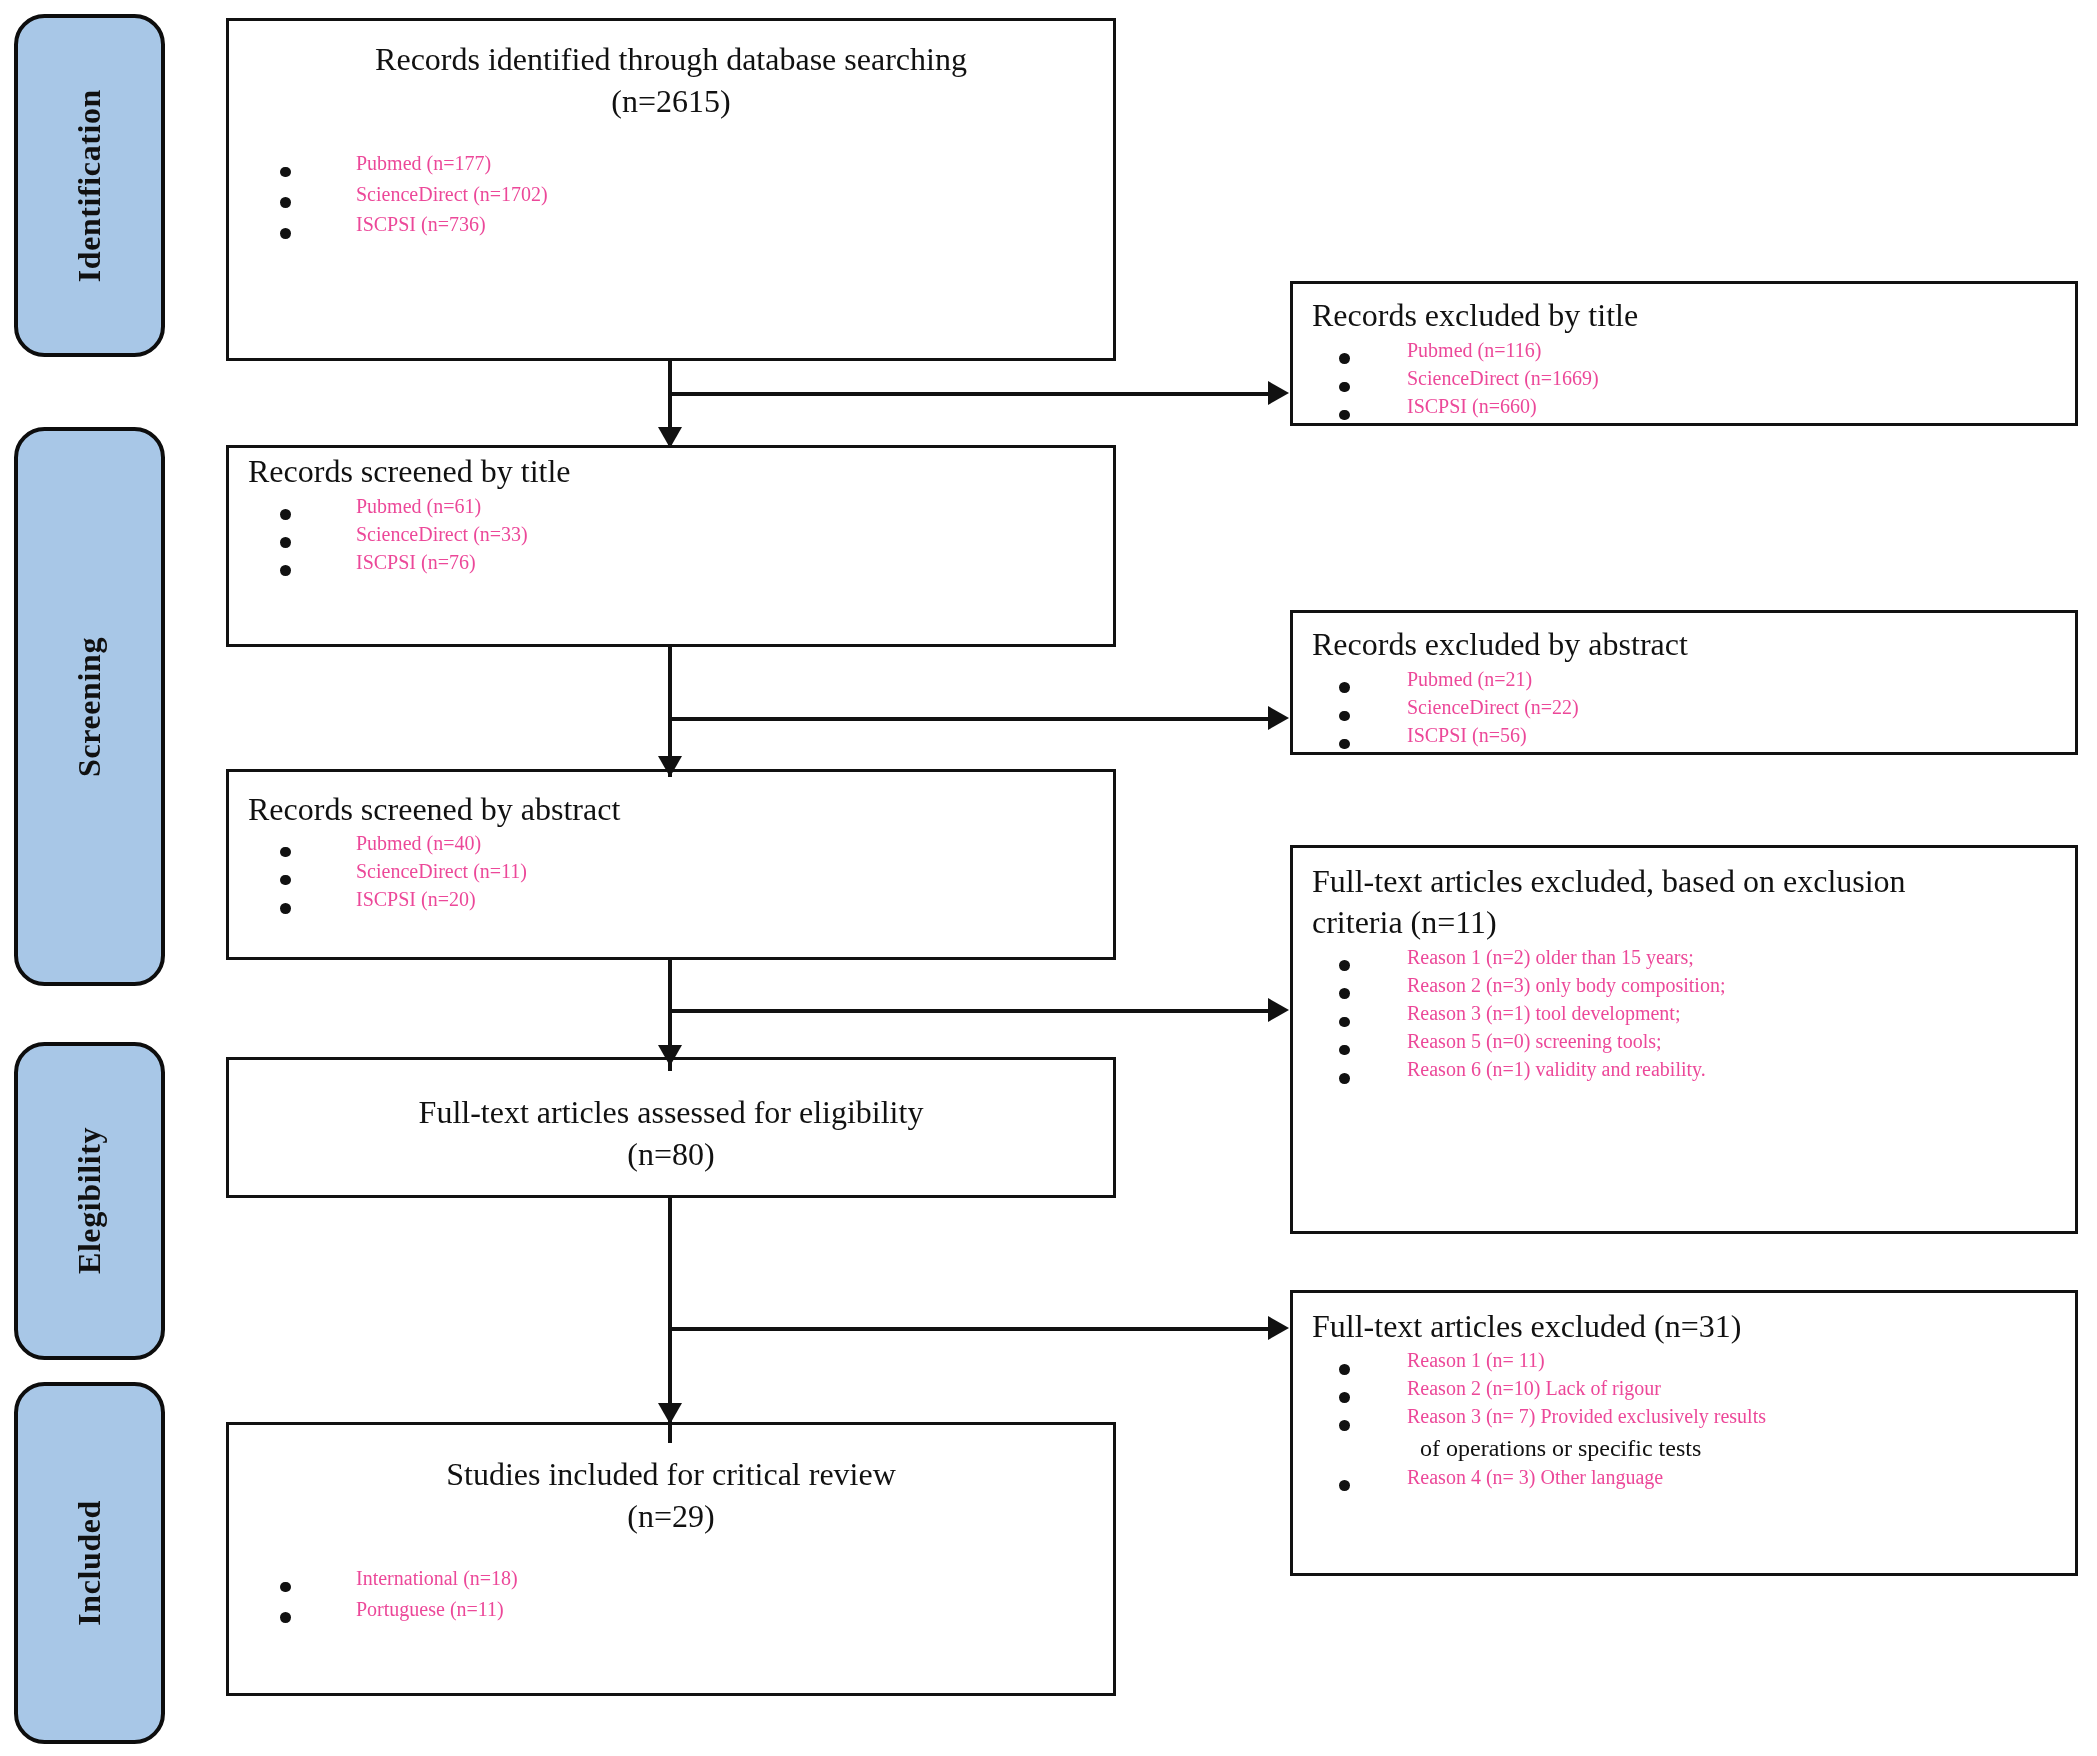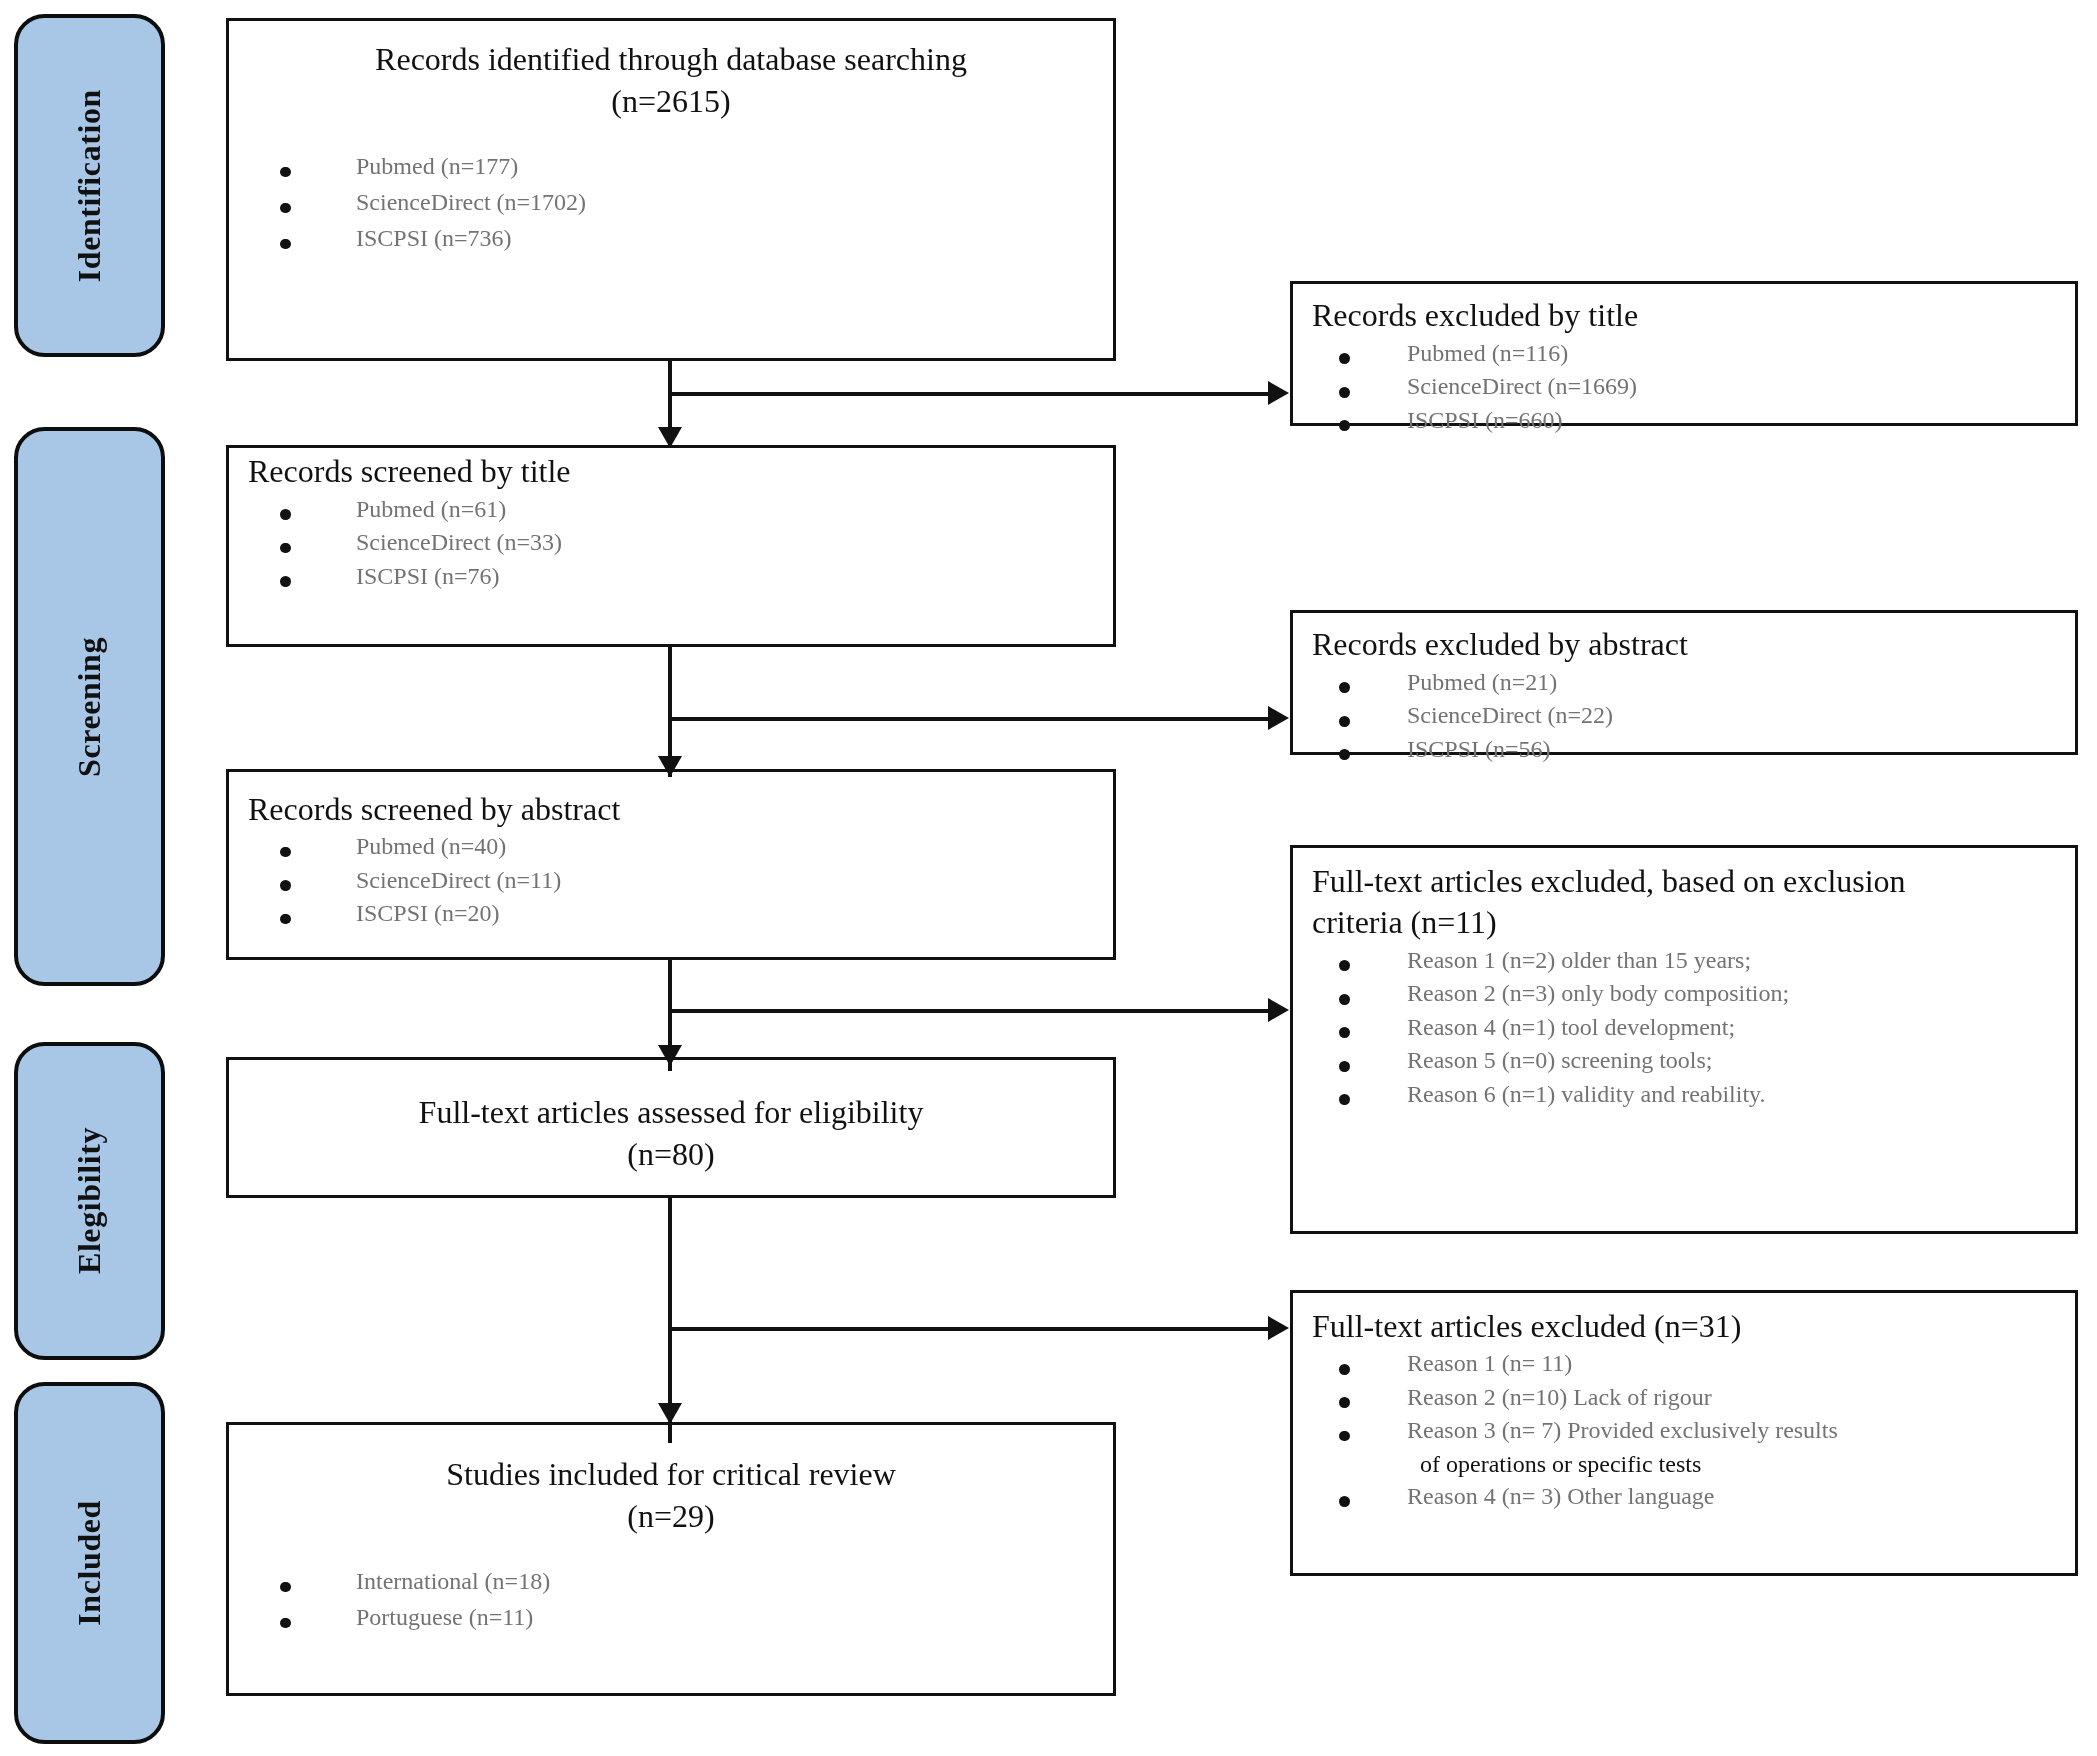--- a/index.html
+++ b/index.html
@@ -43,23 +43,23 @@
   .sub{font-size:32px;line-height:1.30;text-align:center;color:#111;}
 
   ul.blist{
     list-style:none;
     margin:0;
     padding:0;
   }
   ul.blist.gap{margin-top:28px;}
   ul.blist li{
     position:relative;
-    font-size:24px;
+    font-size:20px;
     line-height:1.34;
-    color:#737373;
+    color:#ec4899;
     padding-left:108px;
     margin:3.8px 0;
   }
   ul.blist li.tight{margin:0 0 1.3px 0;}
   ul.blist li::before{
     content:"";
     position:absolute;
     left:32px;
     top:16.5px;
     width:10.8px;height:10.8px;
@@ -168,21 +168,21 @@
       <li class="tight">ISCPSI (n=56)</li>
     </ul>
   </div>
 
   <div class="box" style="left:1290px;top:845px;width:788px;height:389px;padding-top:12.7px;">
     <div class="box-title">Full-text articles excluded, based on exclusion</div>
     <div class="box-title">criteria (n=11)</div>
     <ul class="blist indent-s">
       <li class="tight">Reason 1 (n=2) older than 15 years;</li>
       <li class="tight">Reason 2 (n=3) only body composition;</li>
-      <li class="tight">Reason 4 (n=1) tool development;</li>
+      <li class="tight">Reason 3 (n=1) tool development;</li>
       <li class="tight">Reason 5 (n=0) screening tools;</li>
       <li class="tight">Reason 6 (n=1) validity and reability.</li>
     </ul>
   </div>
 
   <div class="box" style="left:1290px;top:1290px;width:788px;height:286px;padding-top:12.7px;">
     <div class="box-title">Full-text articles excluded (n=31)</div>
     <ul class="blist indent-s">
       <li class="tight">Reason 1 (n= 11)</li>
       <li class="tight">Reason 2 (n=10) Lack of rigour</li>

